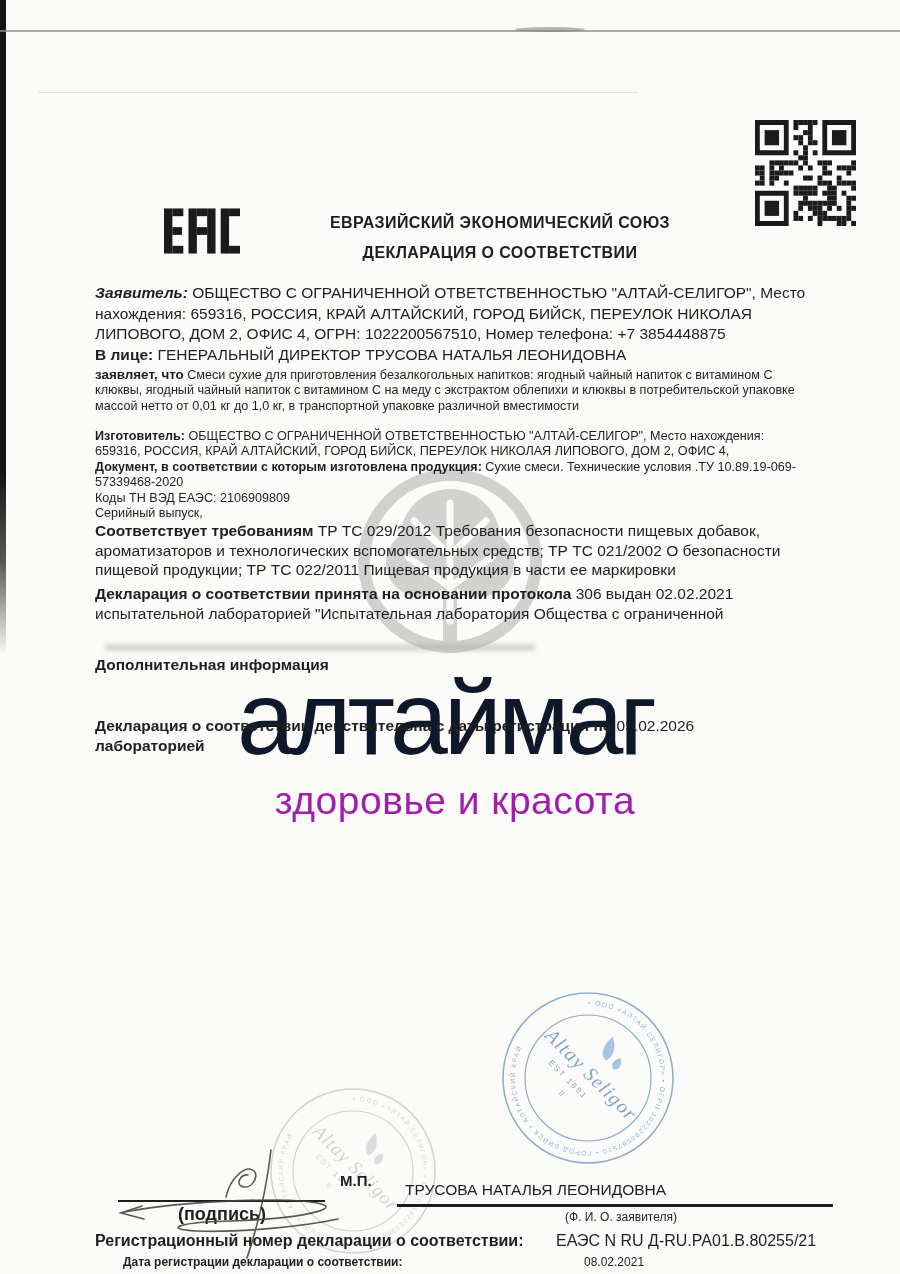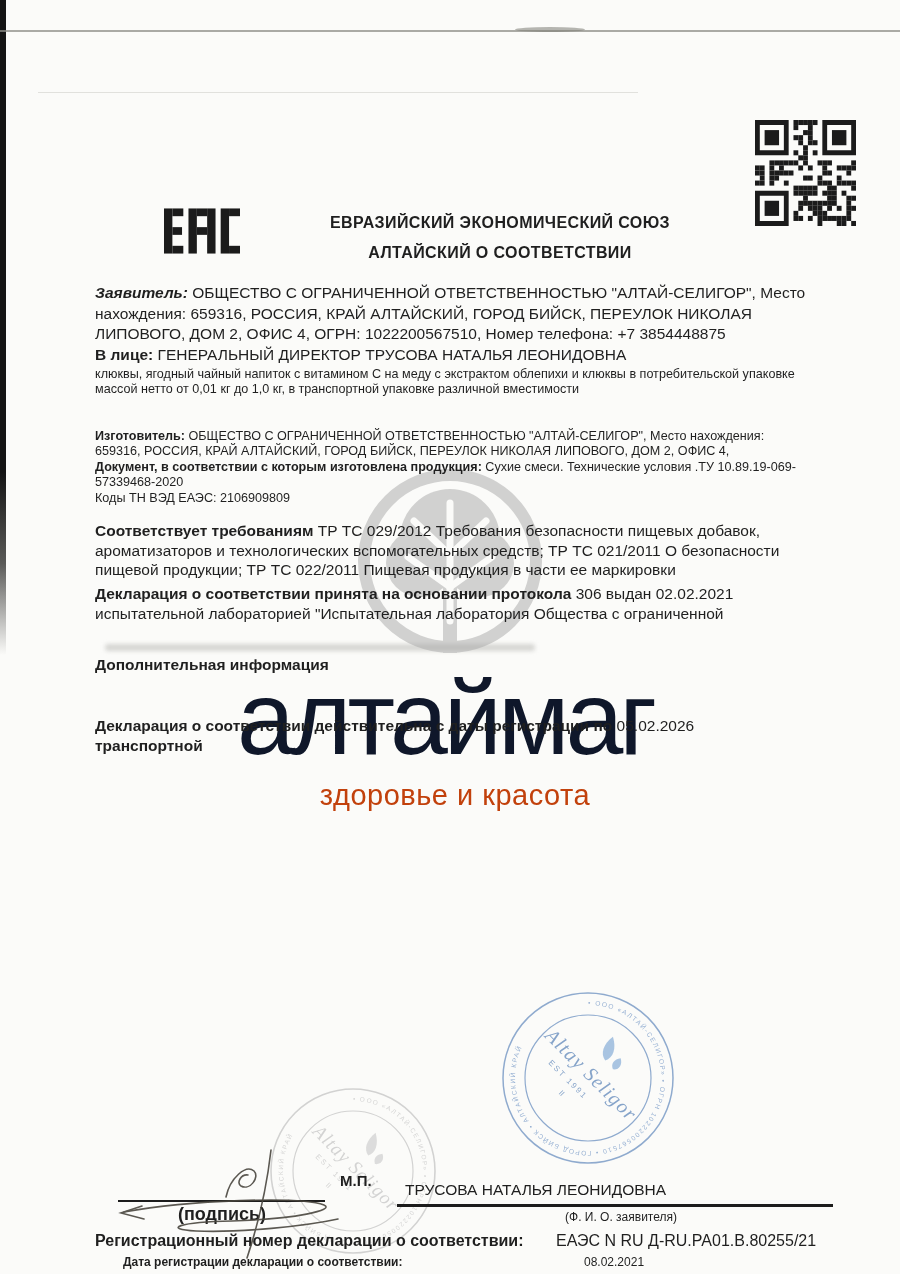--- a/index.html
+++ b/index.html
@@ -8,21 +8,21 @@
   .abs{position:absolute;}
   .z2{z-index:2;}
   .b{font-weight:bold;}
   .body15{font-size:15.5px;line-height:20.5px;}
   .body15 .lead{font-size:15.5px;font-style:italic;}
   .small{font-size:12.6px;line-height:15.4px;}
   .small .lead{font-size:13.4px;}
   .title{font-weight:bold;font-size:16px;letter-spacing:.4px;text-align:center;}
   .hline{background:#1c1c1c;}
   .wm-brand{font-weight:normal;font-size:104px;letter-spacing:-4px;color:#0f172a;line-height:1;margin-left:20px;}
-  .wm-tag{font-size:29px;color:#c2410c;letter-spacing:.5px;text-align:center;}
+  .wm-tag{font-size:39px;color:#a21caf;letter-spacing:.5px;text-align:center;}
   .scan-strip{background:linear-gradient(#141414 0%,#141414 72%,#5a5a58 86%,rgba(90,90,88,0));}
   .blur-artifact{background:#b7b7b3;filter:blur(2.2px);opacity:.55;border-radius:3px;}
   svg{display:block;}
 </style>
 </head>
 <body>
 
 <div class="page">
 
   <div class="abs scan-strip" style="left:0;top:0;width:6px;height:655px;"></div>
@@ -242,61 +242,63 @@
           <rect x="19" y="19" width="1" height="1"></rect>
           <rect x="13" y="20" width="1" height="1"></rect>
           <rect x="17" y="20" width="1" height="1"></rect>
           <rect x="18" y="20" width="1" height="1"></rect>
           <rect x="20" y="20" width="1" height="1"></rect>
         </g>
     </g>
   </svg>
 
   <div class="abs title z2" style="left:240px;top:214px;width:520px;">ЕВРАЗИЙСКИЙ ЭКОНОМИЧЕСКИЙ СОЮЗ</div>
-  <div class="abs title z2" style="left:240px;top:244px;width:520px;">АЛТАЙСКИЙ О СООТВЕТСТВИИ</div>
+  <div class="abs title z2" style="left:240px;top:244px;width:520px;">ДЕКЛАРАЦИЯ О СООТВЕТСТВИИ</div>
 
   <div class="abs body15 z2" style="left:95px;top:283px;width:778px;">
     <div><span class="b lead">Заявитель:</span><span> ОБЩЕСТВО С ОГРАНИЧЕННОЙ ОТВЕТСТВЕННОСТЬЮ "АЛТАЙ-СЕЛИГОР", Место</span></div>
     <div>нахождения: 659316, РОССИЯ, КРАЙ АЛТАЙСКИЙ, ГОРОД БИЙСК, ПЕРЕУЛОК НИКОЛАЯ</div>
     <div>ЛИПОВОГО, ДОМ 2, ОФИС 4, ОГРН: 1022200567510, Номер телефона: +7 3854448875</div>
   </div>
 
   <div class="abs body15 z2" style="left:95px;top:345px;width:778px;">
     <span class="b">В лице:</span><span> ГЕНЕРАЛЬНЫЙ ДИРЕКТОР ТРУСОВА НАТАЛЬЯ ЛЕОНИДОВНА</span>
   </div>
 
   <div class="abs small z2" style="left:95px;top:367px;width:782px;">
+    <div><span class="b lead">заявляет, что</span><span>   Смеси  сухие для приготовления безалкогольных напитков: ягодный чайный напиток с витамином С</span></div>
     <div>клюквы, ягодный чайный напиток с витамином С на меду с экстрактом облепихи и клюквы в потребительской упаковке</div>
     <div>массой нетто от 0,01 кг до 1,0 кг, в  транспортной упаковке различной вместимости</div>
   </div>
 
   <div class="abs small z2" style="left:95px;top:429px;width:782px;">
     <div><span class="b">Изготовитель:</span><span> ОБЩЕСТВО С ОГРАНИЧЕННОЙ ОТВЕТСТВЕННОСТЬЮ "АЛТАЙ-СЕЛИГОР", Место нахождения:</span></div>
     <div>659316, РОССИЯ, КРАЙ АЛТАЙСКИЙ, ГОРОД БИЙСК, ПЕРЕУЛОК НИКОЛАЯ ЛИПОВОГО, ДОМ 2, ОФИС 4,</div>
     <div><span class="b">Документ, в соответствии с которым изготовлена продукция:</span><span> Сухие смеси. Технические условия .ТУ 10.89.19-069-</span></div>
     <div>57339468-2020</div>
     <div>Коды ТН ВЭД ЕАЭС: 2106909809</div>
+    <div>Серийный выпуск,</div>
   </div>
 
   <div class="abs body15 z2" style="left:95px;top:521px;width:778px;line-height:19.5px;">
     <div><span class="b">Соответствует требованиям</span><span>   ТР ТС 029/2012 Требования безопасности пищевых добавок,</span></div>
-    <div>ароматизаторов и технологических вспомогательных средств; ТР ТС 021/2011 О безопасности</div>
+    <div>ароматизаторов и технологических вспомогательных средств; ТР ТС 021/2002 О безопасности</div>
     <div>пищевой продукции; ТР ТС 022/2011 Пищевая продукция в части ее маркировки</div>
   </div>
 
   <div class="abs body15 z2" style="left:95px;top:584px;width:790px;line-height:20.3px;">
     <div><span class="b">Декларация о соответствии принята на основании протокола</span><span> 306 выдан 02.02.2021</span></div>
     <div>испытательной лабораторией "Испытательная лаборатория Общества с ограниченной</div>
   </div>
 
   <div class="abs body15 b z2" style="left:95px;top:655px;width:500px;">Дополнительная информация</div>
 
   <div class="abs body15 z2" style="left:95px;top:716px;width:778px;line-height:19.5px;">
     <div><span class="b">Декларация о соответствии действительна с даты регистрации по</span><span> 05.02.2026</span></div>
-    <div class="b">транспортной</div>
+    <div class="b">лабораторией</div>
   </div>
 
   <div class="abs b z2" style="left:340px;top:1172px;font-size:15px;">М.П.</div>
   <div class="abs z2" style="left:405px;top:1181px;font-size:15.5px;">ТРУСОВА НАТАЛЬЯ ЛЕОНИДОВНА</div>
   <div class="abs hline z2" style="left:118px;top:1200px;width:207px;height:2px;"></div>
   <div class="abs hline z2" style="left:397px;top:1204px;width:436px;height:2.5px;"></div>
   <div class="abs b z2" style="left:178px;top:1204px;font-size:18px;">(подпись)</div>
   <div class="abs z2" style="left:403px;top:1210px;width:436px;font-size:12px;text-align:center;">(Ф. И. О. заявителя)</div>
 
   <div class="abs z2" style="left:95px;top:1232px;width:790px;font-size:16px;">

